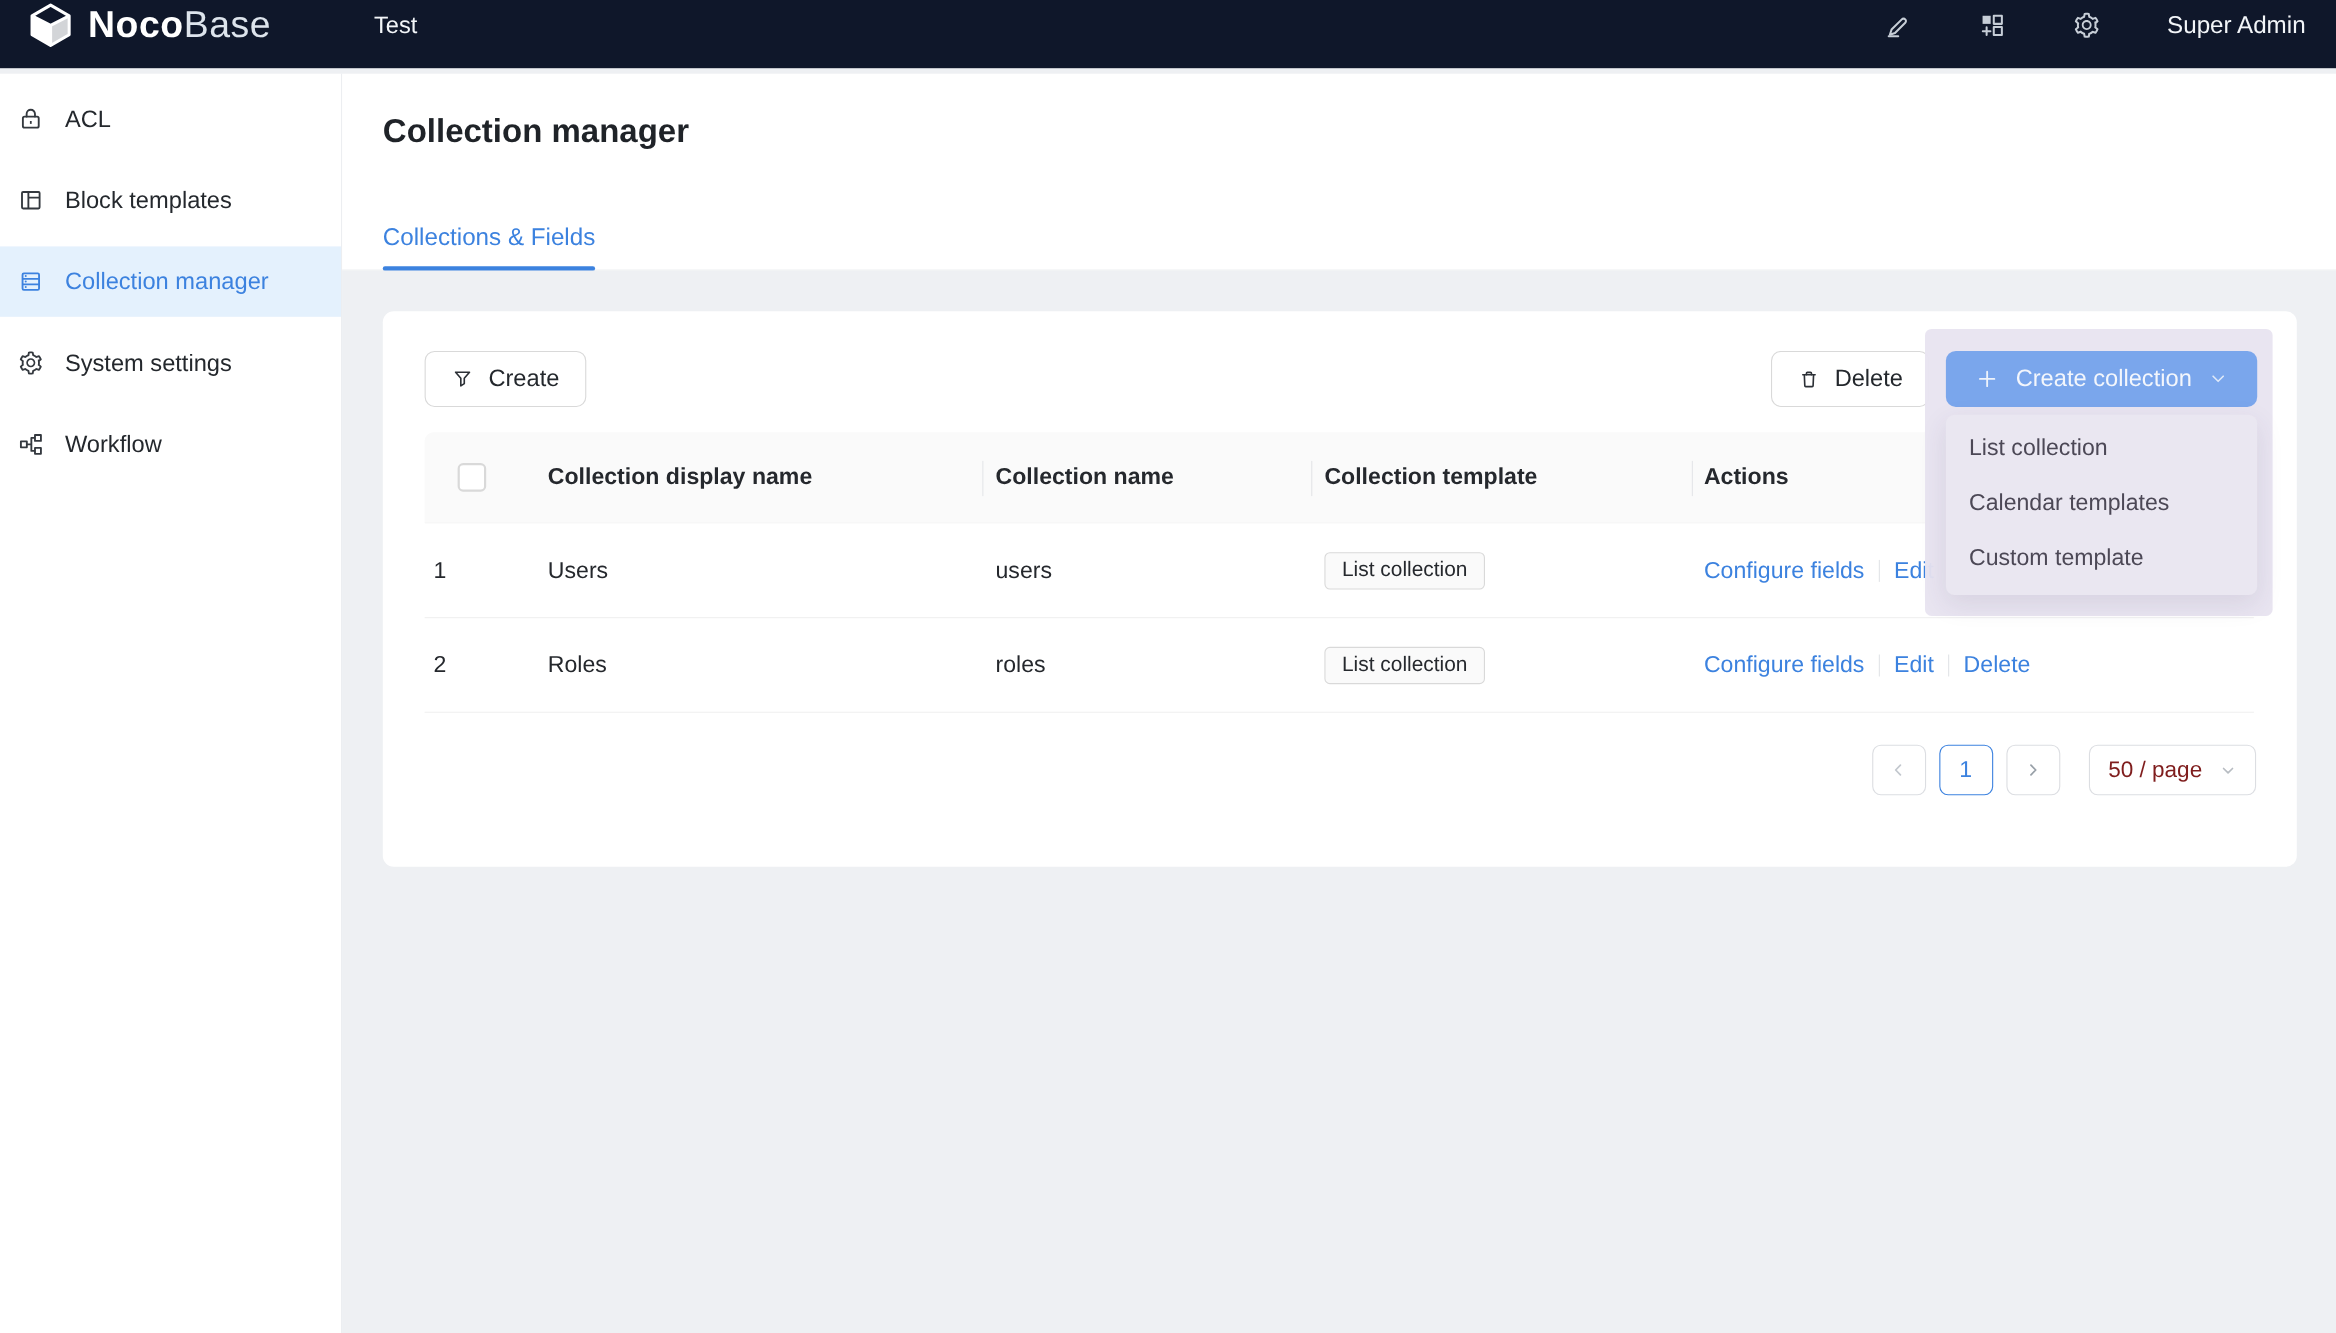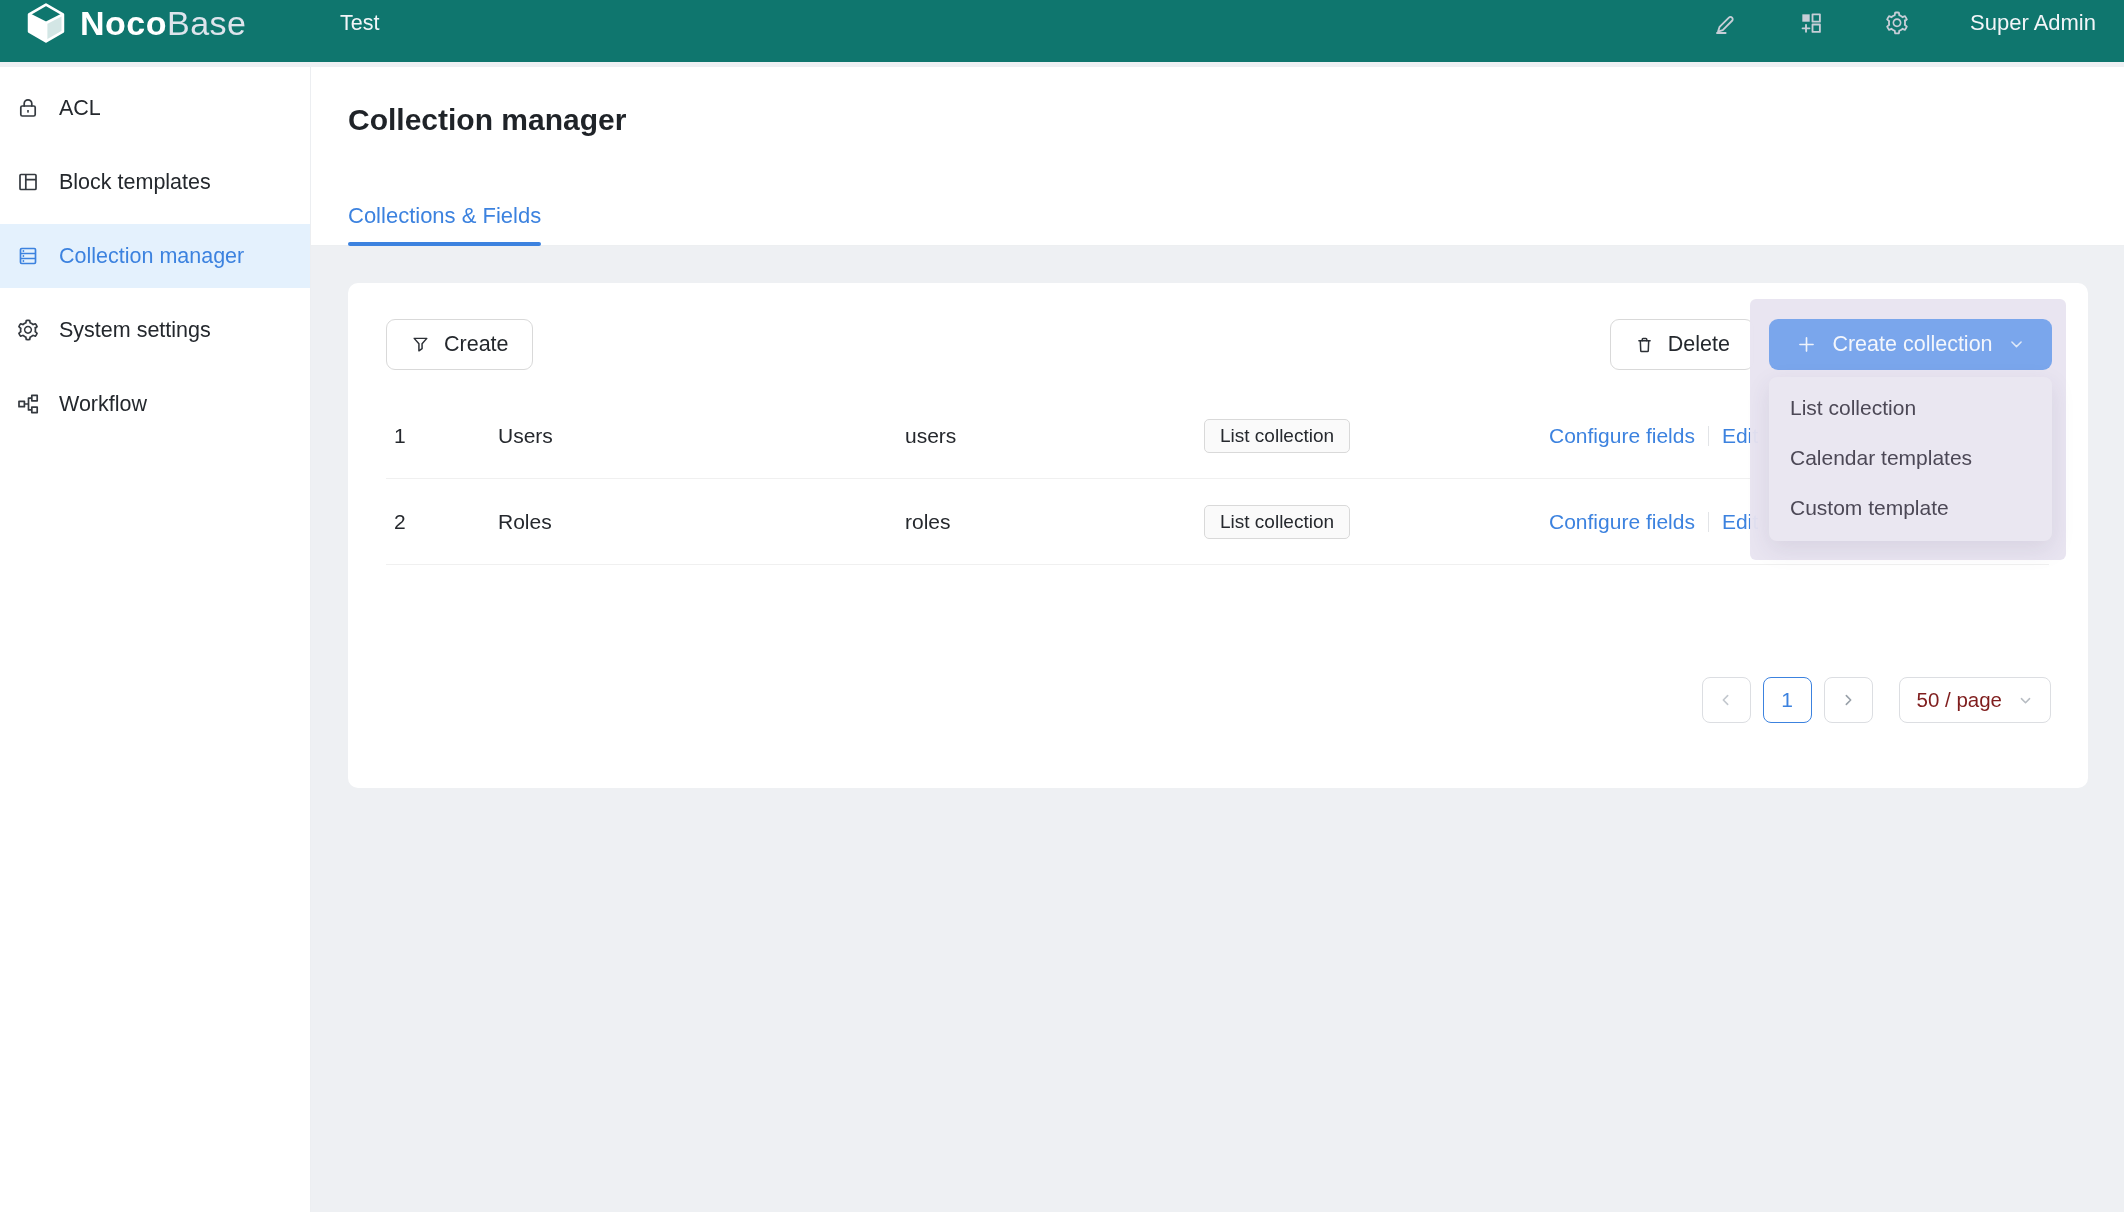--- a/index.html
+++ b/index.html
@@ -1,21 +1,21 @@
 <!DOCTYPE html>
 <html><head>
 <meta charset="utf-8">
 <style>
   * { margin:0; padding:0; box-sizing:border-box; }
   html,body { width:2124px; height:1212px; }
   body { font-family:"Liberation Sans","DejaVu Sans",sans-serif; }
   .page { position:relative; width:2124px; height:1212px; background:#eef0f3; overflow:hidden; }
 
   
-  .navbar { position:absolute; top:0; left:0; width:100%; height:62px; background:#0f766e;
+  .navbar { position:absolute; top:0; left:0; width:100%; height:62px; background:#0f172a;
             display:flex; align-items:center; padding:0 28px 16px 24px; }
   .brand { display:flex; align-items:center; gap:12px; width:290px; }
   .brand-text { font-size:34px; color:#ffffff; letter-spacing:.5px; white-space:nowrap; }
   .brand-bold { font-weight:bold; }
   .brand-light { font-weight:normal; color:#dde4ec; }
   .nav-menu-item { color:#f2f5f8; font-size:21.5px; margin-left:26px; cursor:pointer; }
   .nav-right { margin-left:auto; display:flex; align-items:center; gap:60px; color:#c7ced7; }
   .nav-right .nav-icon { width:26px; height:26px; display:block; cursor:pointer; }
   .nav-user { color:#f2f5f8; font-size:22px; cursor:pointer; }
 
@@ -199,20 +199,32 @@
             <path d="M9.4 7.6V6.2c0-.6.5-1 1-1h3.2c.5 0 1 .4 1 1v1.4"></path>
             <path d="M7.2 7.6l.5 11.4c0 .6.5 1 1 1h6.6c.5 0 1-.4 1-1l.5-11.4"></path>
           </svg>
           <span>Delete</span>
         </button>
         <div class="create-spacer"></div>
       </div>
     </div>
 
     <div class="table">
+      <div class="thead">
+        <div class="col-1">
+          <div class="checkbox"></div>
+        </div>
+        <div class="col-2">Collection display name</div>
+        <div class="col-3">Collection name</div>
+        <div class="col-4">Collection template</div>
+        <div class="col-5">Actions</div>
+        <span class="col-sep" style="left:507px"></span>
+        <span class="col-sep" style="left:806px"></span>
+        <span class="col-sep" style="left:1152px"></span>
+      </div>
 
       <div class="trow">
         <div class="col-1 row-index">1</div>
         <div class="col-2">Users</div>
         <div class="col-3">users</div>
         <div class="col-4">
           <span class="tag">List collection</span>
         </div>
         <div class="col-5">
           <div class="actions">

